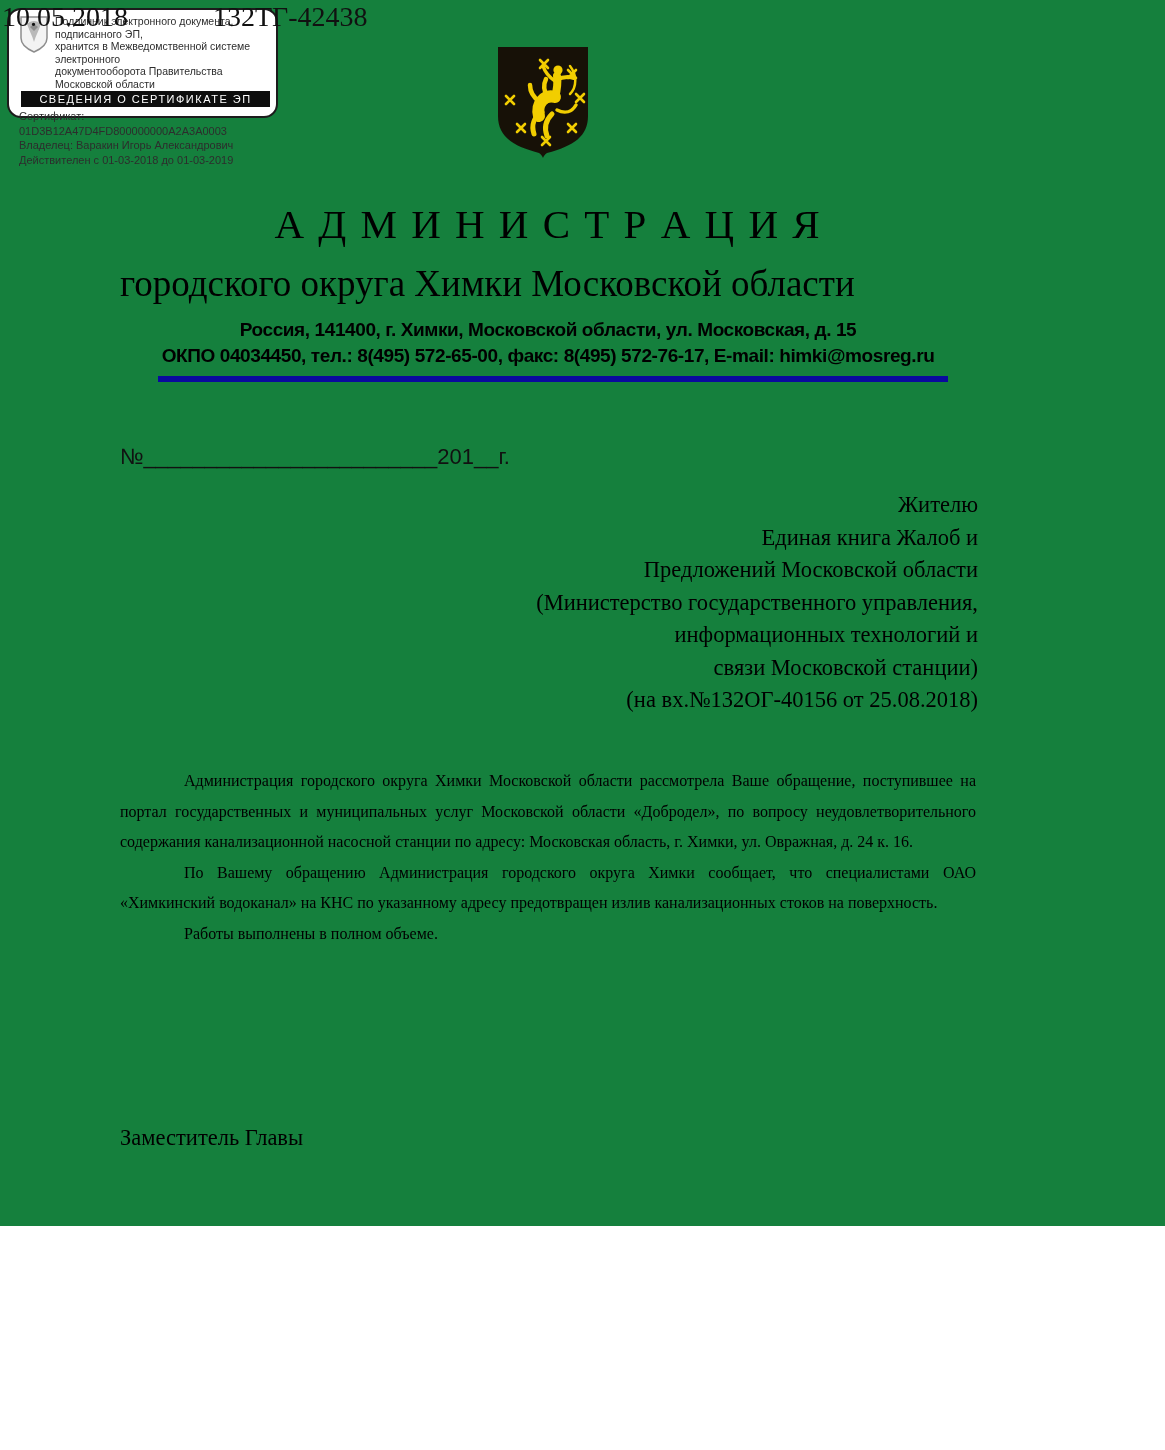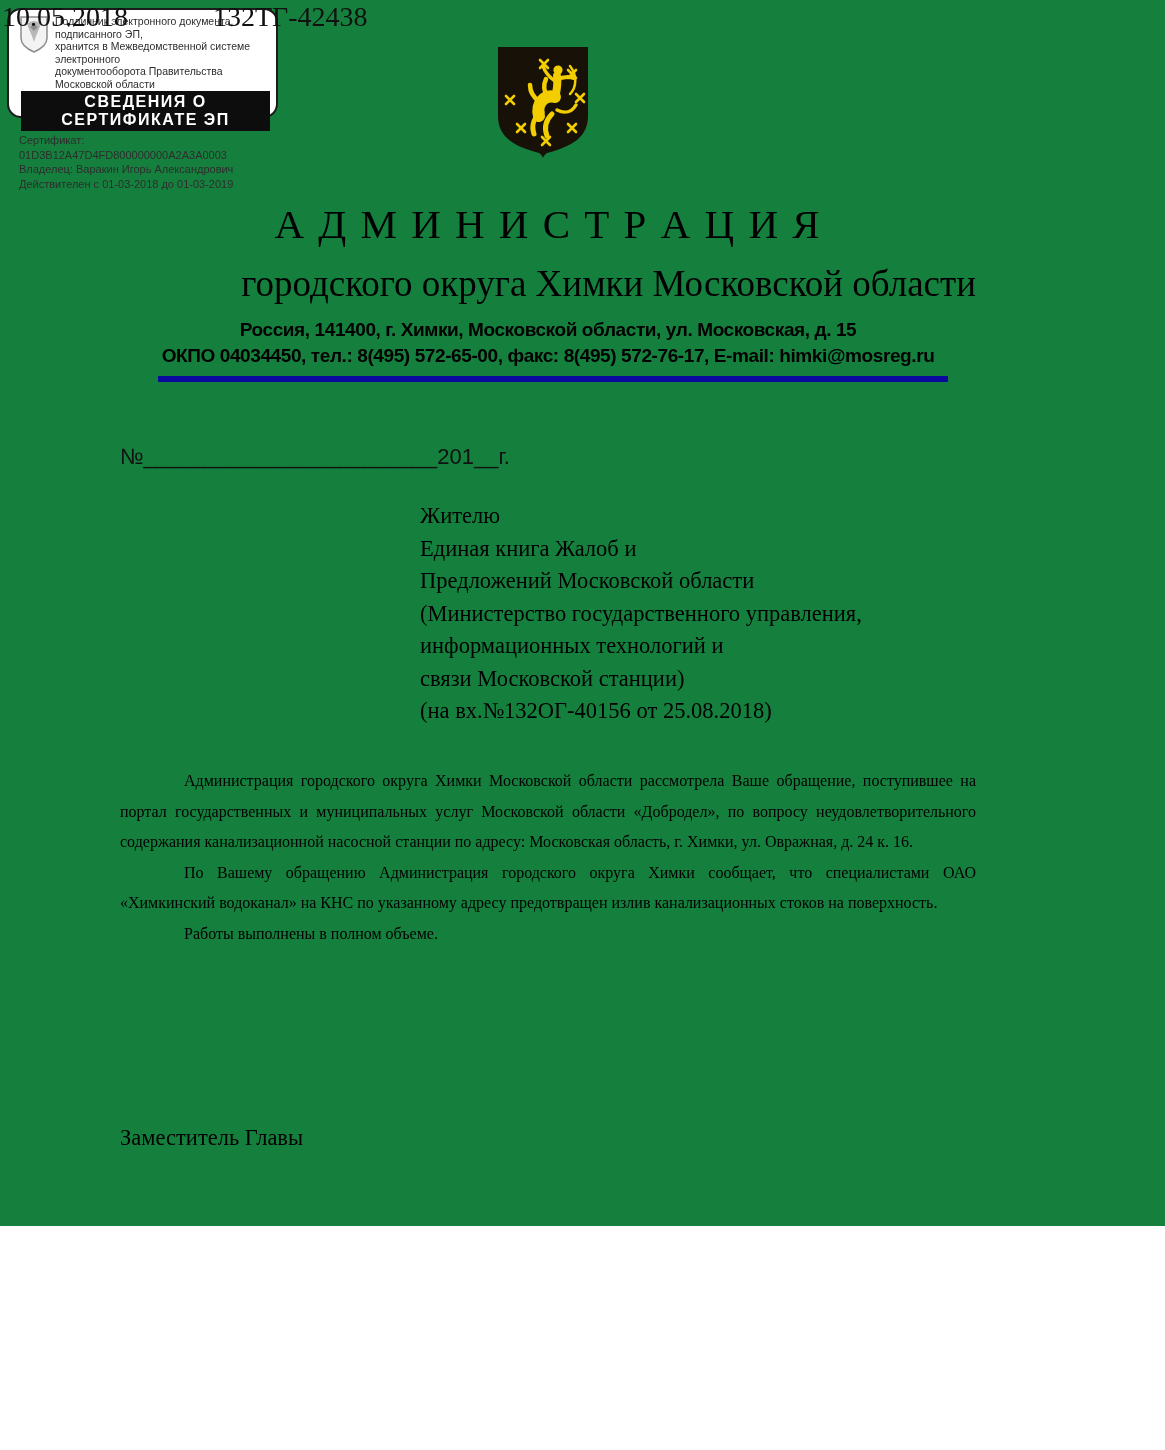--- a/index.html
+++ b/index.html
@@ -12,43 +12,43 @@
   .ovl-date{left:2px;}
   .ovl-num{left:213px;}
 
   
   .stamp{position:absolute;left:7px;top:8px;width:271px;height:110px;z-index:2;
          border:2px solid #1c1c1c;border-radius:14px;background:#fff;
          font-family:"Liberation Sans",sans-serif;color:#2d2d2d;box-sizing:border-box;}
   .stamp-head{display:flex;align-items:flex-start;padding:3px 16px 0 6px;}
   .stamp-emblem{flex:0 0 auto;margin:2px 6px 0 4px;}
   .stamp-toplines{font-size:10.5px;line-height:12.5px;padding-top:2px;}
-  .stamp-bar{margin:1px 6px 0 12px;background:#0d0d0d;color:#fff;font-size:16px;
-             font-weight:bold;letter-spacing:1.5px;text-align:center;padding:2px 0 2px 0;}
+  .stamp-bar{margin:1px 6px 0 12px;background:#0d0d0d;color:#fff;font-size:11px;
+             font-weight:normal;letter-spacing:1.5px;text-align:center;padding:2px 0 2px 0;}
   .stamp-lines{padding:2px 0 0 10px;font-size:11px;line-height:14.5px;}
 
   
   .arms{position:absolute;left:494px;top:44px;z-index:1;}
   .title{position:absolute;left:120px;top:200px;width:856px;text-align:center;
          font-size:41px;letter-spacing:2px;white-space:nowrap;}
-  .subtitle{position:absolute;left:120px;top:262px;width:856px;text-align:right;
+  .subtitle{position:absolute;left:120px;top:262px;width:856px;text-align:left;
             font-size:37px;white-space:nowrap;}
   .addr{position:absolute;left:120px;top:317px;width:856px;text-align:center;
         font-family:"Liberation Sans",sans-serif;font-weight:bold;font-size:19px;
         line-height:26px;letter-spacing:-0.4px;}
   .rule{position:absolute;left:158px;top:376px;width:790px;height:6px;background:#0a0a9e;}
 
   
   .ref{position:absolute;font-family:"Liberation Sans",sans-serif;font-size:22px;
        white-space:pre;color:#111;}
   .ref1{left:160px;top:416px;}
   .ref2{left:120px;top:444px;}
 
   
-  .recipient{position:absolute;left:420px;top:500px;width:558px;text-align:left;
+  .recipient{position:absolute;left:420px;top:489px;width:558px;text-align:right;
              font-size:22.5px;line-height:32.5px;}
 
   
   .body-text{position:absolute;left:120px;top:766px;width:856px;font-size:16px;
              line-height:30.6px;text-align:justify;}
   .body-text p{margin:0;text-indent:64px;}
 
   
   .sig{position:absolute;left:120px;top:1122px;width:856px;font-size:22.5px;line-height:31px;}
   .sig-row2{display:flex;justify-content:space-between;padding-right:80px;}

